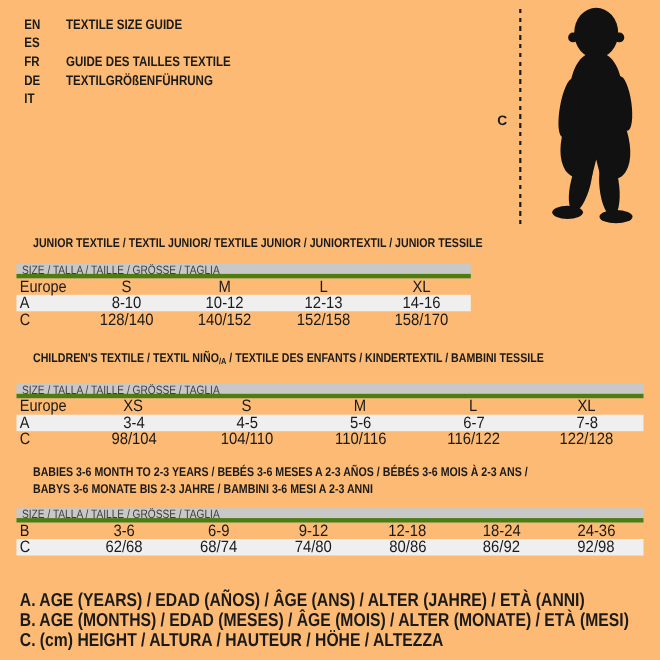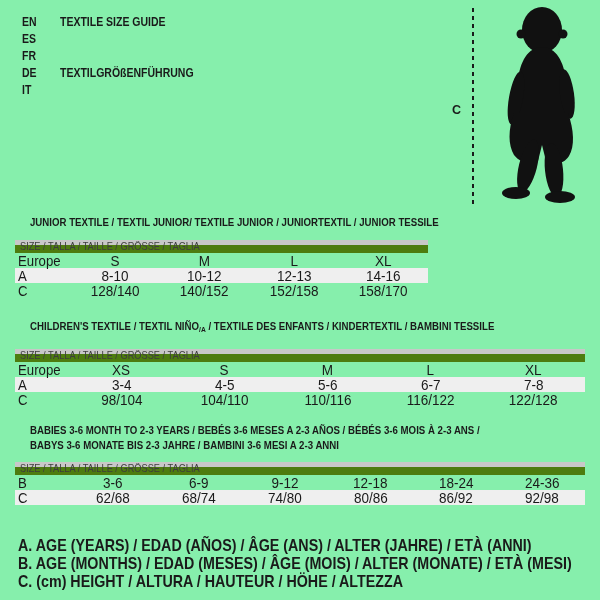--- a/index.html
+++ b/index.html
@@ -1,17 +1,17 @@
 <!DOCTYPE html>
 <html><head>
 <meta charset="utf-8">
 <style>
   html,body{margin:0;padding:0;background:#fff;}
   #sheet{
-    position:relative;width:600px;height:600px;background:#86efac;overflow:hidden;
+    position:relative;width:600px;height:600px;background:#fdba74;overflow:hidden;
     font-family:"Liberation Sans",sans-serif;color:#1a1a1a;
   }
   .cond{display:inline-block;transform:scaleX(0.84);transform-origin:0 50%;white-space:nowrap;}
   .condc{display:inline-block;transform:scaleX(0.9);transform-origin:50% 50%;white-space:nowrap;}
 
   
   .lang-list{position:absolute;left:22px;top:13px;}
   .lang-row{display:flex;height:17px;align-items:center;font-weight:bold;font-size:12.5px;}
   .lang-code{width:38px;}
   
@@ -21,21 +21,21 @@
   .measure-label{position:absolute;left:452px;top:103px;font-weight:bold;font-size:12.5px;}
 
   
   .heading{position:absolute;left:30px;font-weight:bold;font-size:11.5px;line-height:15px;}
   .sub{font-size:8px;vertical-align:-2px;}
 
   
   .table{position:absolute;left:15px;}
   .w-junior{width:413px;}
   .w-full{width:570px;}
-  .size-bar{height:13px;line-height:13px;background:#c8c8c8;border-bottom:8px solid #4d7c0f;
+  .size-bar{height:13px;line-height:13px;background:#c8c8c8;border-bottom:4px solid #4d7c0f;
     color:#3d3d3d;font-size:11px;padding-left:5px;box-sizing:border-box;}
   .trow{display:flex;height:15px;align-items:center;font-size:15px;}
   .trow.shade{background:#efefef;}
   .cell{flex:1;text-align:center;}
   .cell.label{flex:0 0 55px;text-align:left;padding-left:3px;box-sizing:border-box;}
   .cell.label .cond{transform:scaleX(0.88);}
 
   
   .footnotes{position:absolute;left:18px;top:536px;}
   .footnote{height:18px;font-weight:bold;font-size:17px;}
@@ -48,20 +48,21 @@
   <div class="lang-list">
     <div class="lang-row">
       <span class="lang-code"><span class="cond">EN</span></span>
       <span><span class="cond">TEXTILE SIZE GUIDE</span></span>
     </div>
     <div class="lang-row">
       <span class="lang-code"><span class="cond">ES</span></span>
     </div>
     <div class="lang-row">
       <span class="lang-code"><span class="cond">FR</span></span>
+      <span><span class="cond">GUIDE DES TAILLES TEXTILE</span></span>
     </div>
     <div class="lang-row">
       <span class="lang-code"><span class="cond">DE</span></span>
       <span><span class="cond">TEXTILGRÖßENFÜHRUNG</span></span>
     </div>
     <div class="lang-row">
       <span class="lang-code"><span class="cond">IT</span></span>
     </div>
   </div>
 

